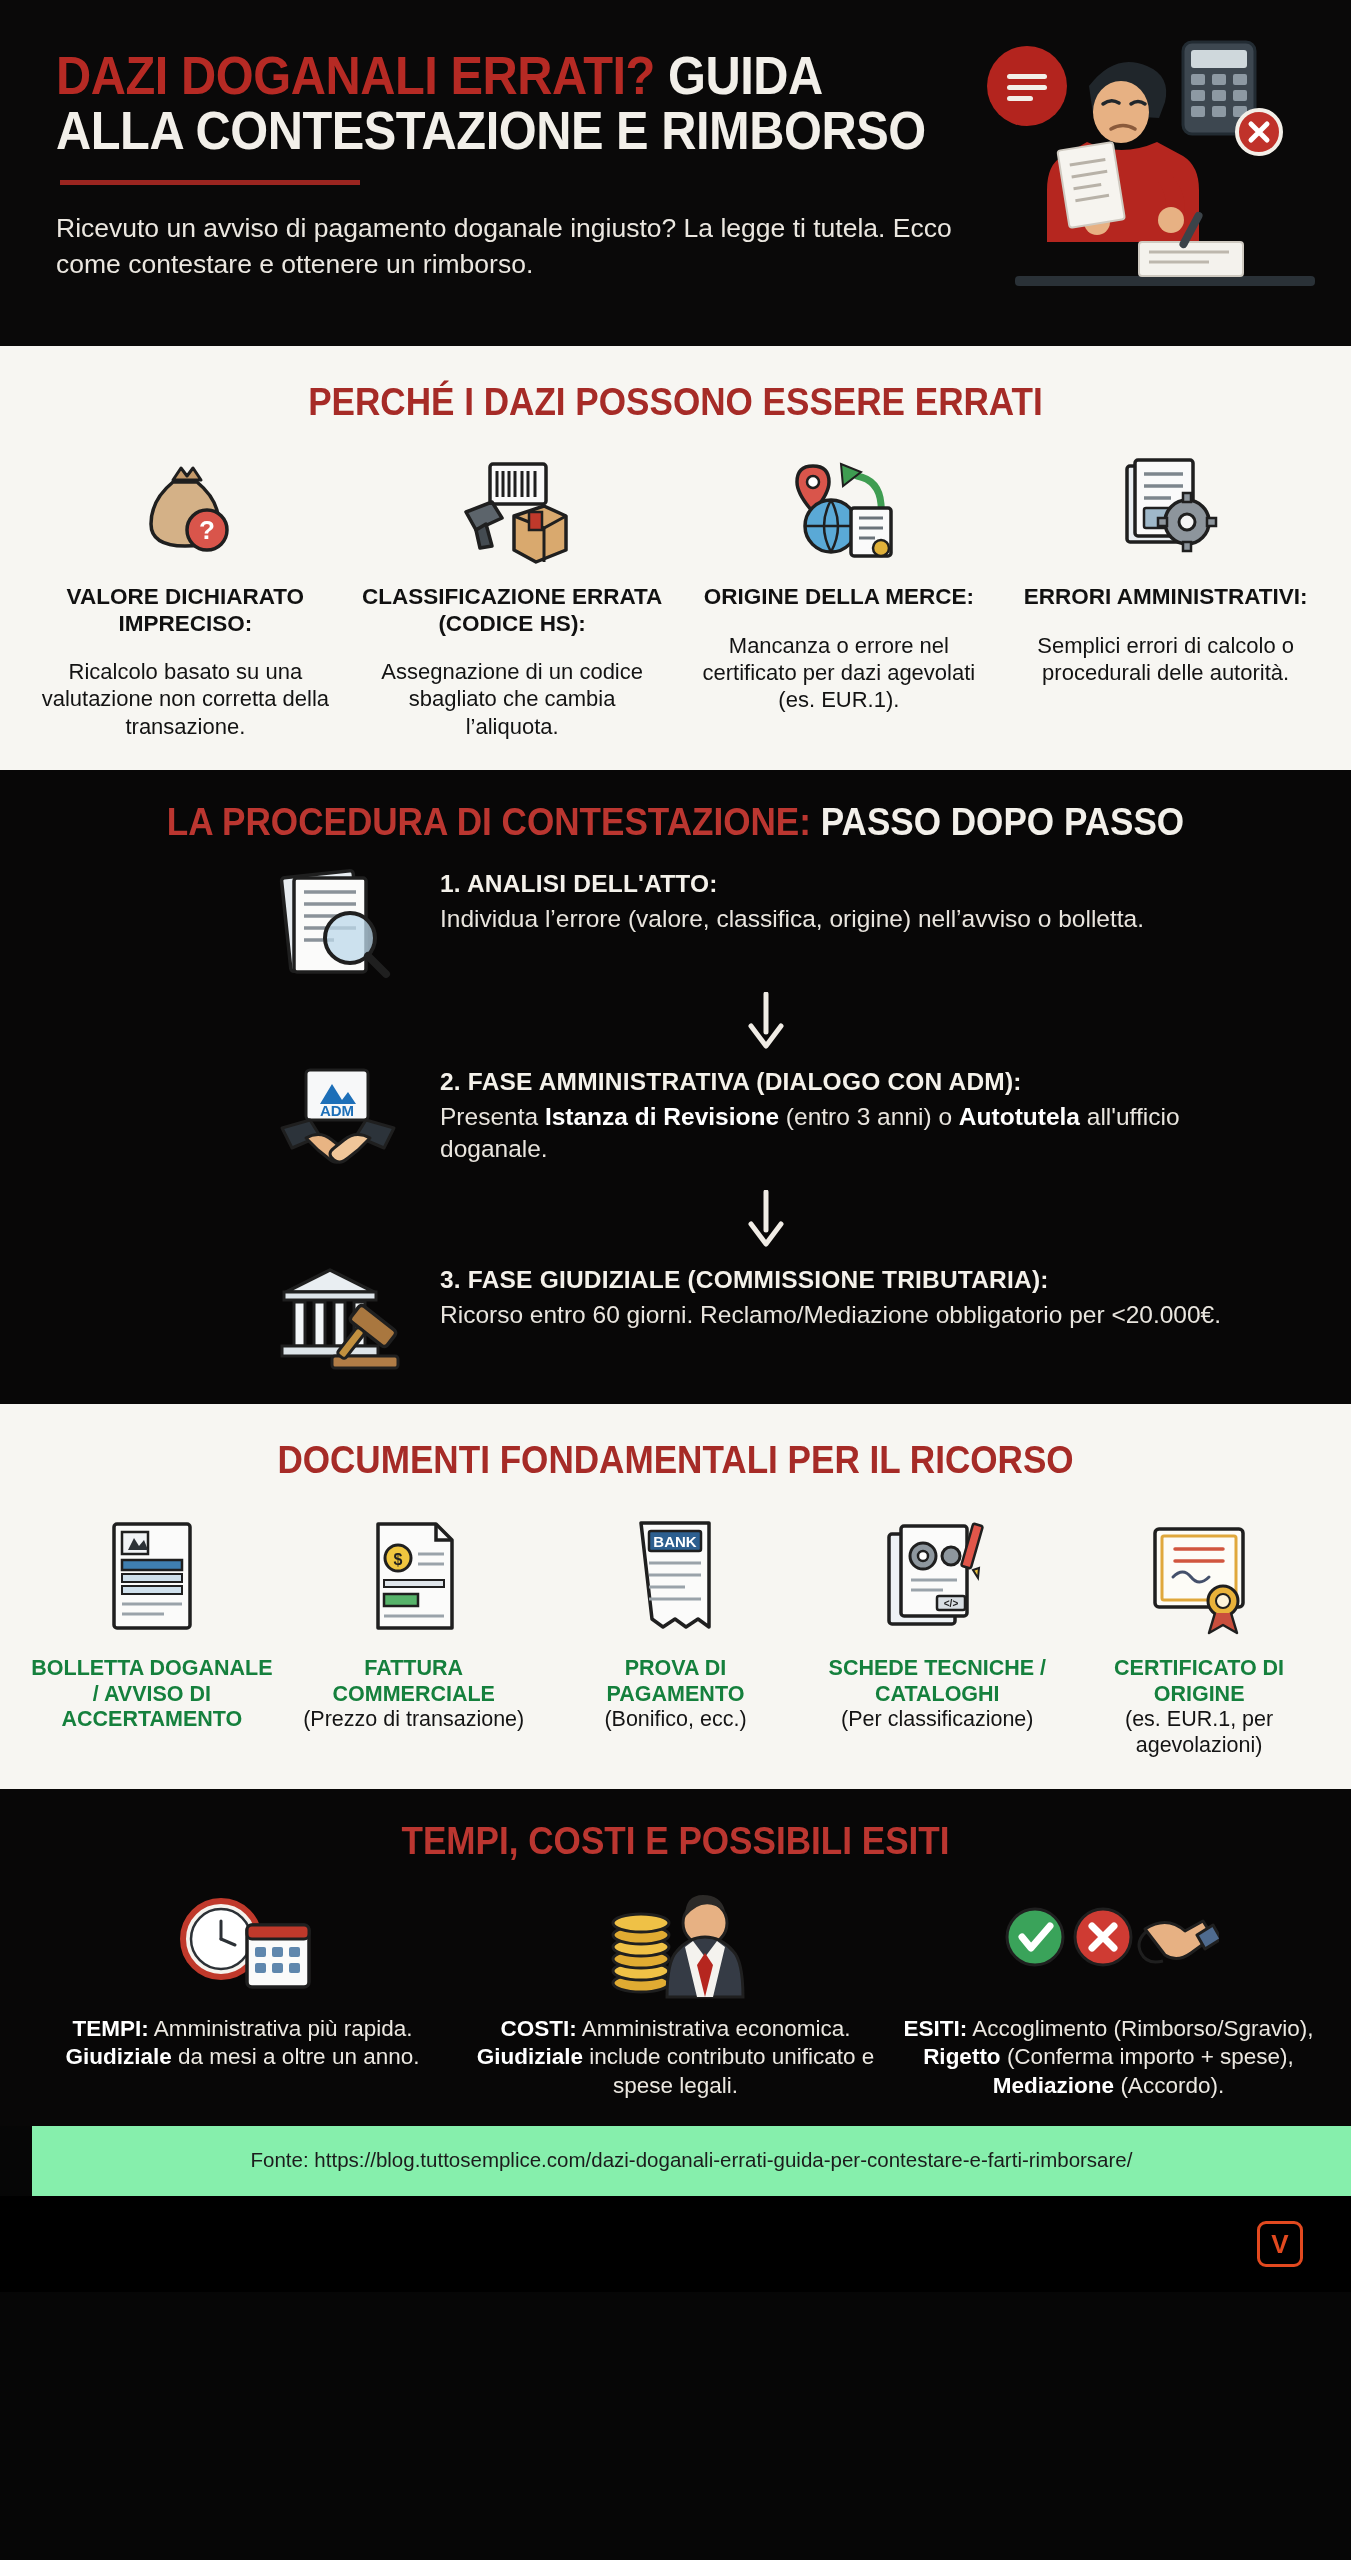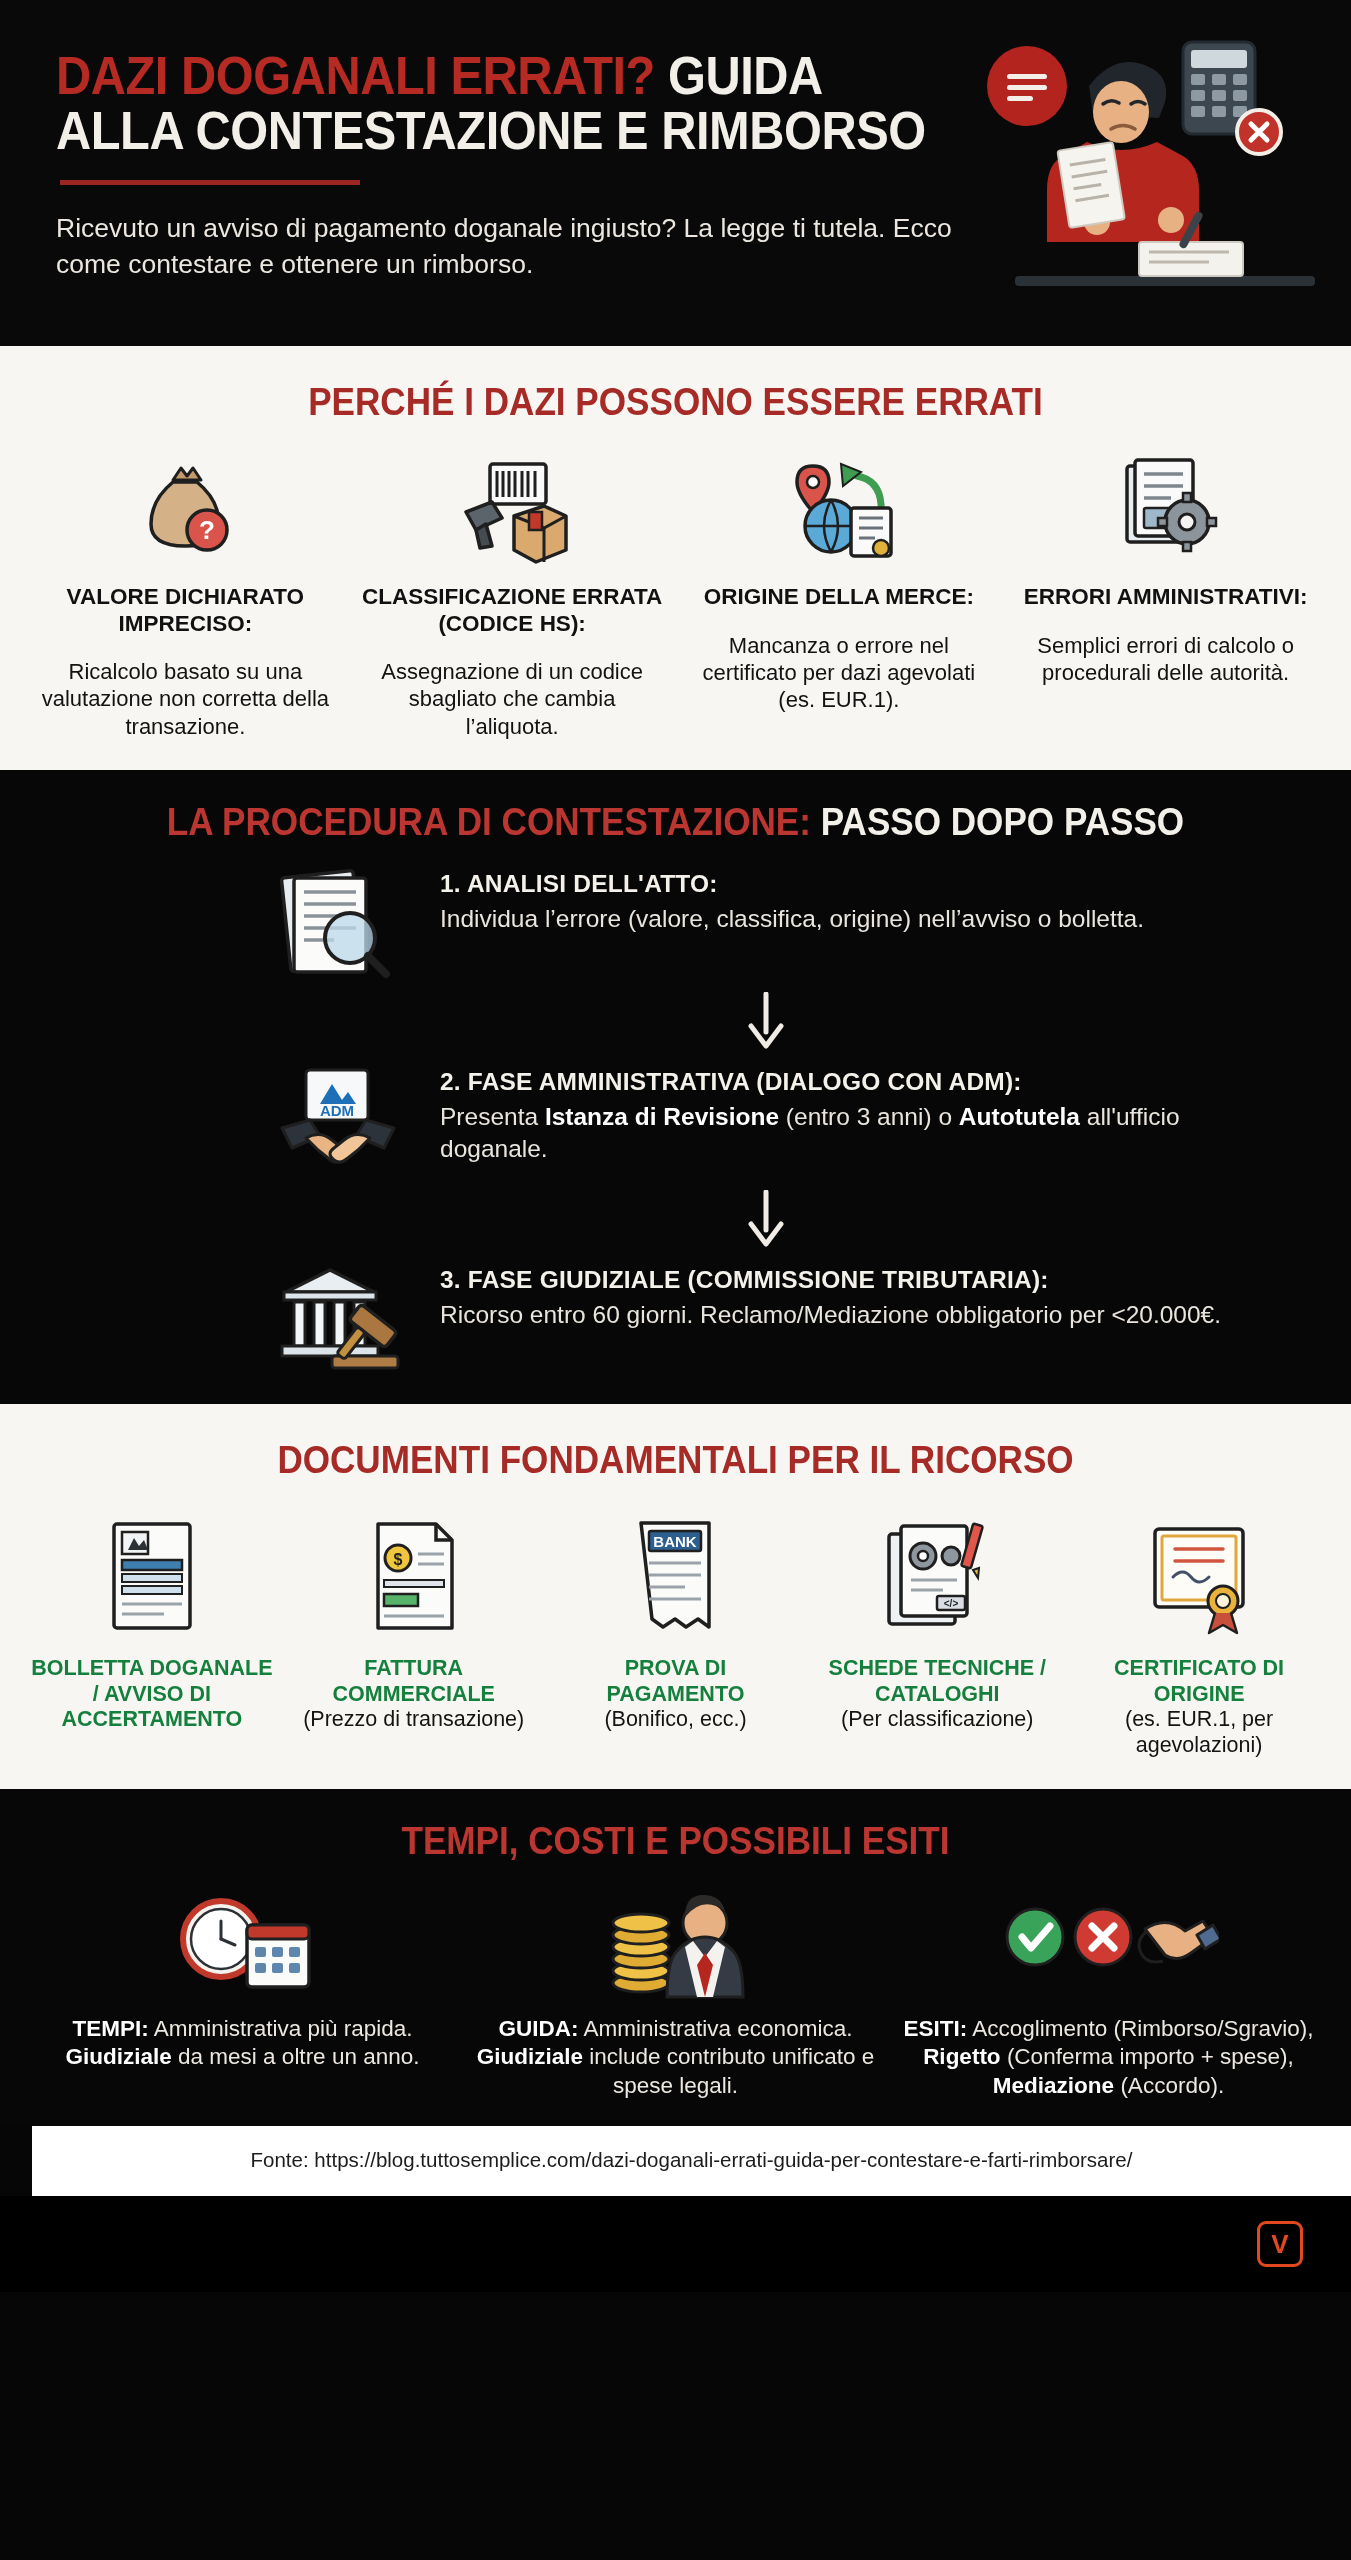--- a/index.html
+++ b/index.html
@@ -146,21 +146,21 @@
 
   
   .outcomes { display:flex; padding: 22px 26px 0; }
   .outcome { flex:1 1 0; text-align:center; padding: 0 6px; }
   .outcome .icon-wrap { height: 120px; display:flex; align-items:center; justify-content:center; margin-bottom: 10px; }
   .outcome p { color:#ece8e1; font-size: 22.5px; line-height:1.26; }
   .outcome p b { font-weight:700; color:#fff; }
 
   
   .source-bar {
-    background: #ffffff;
+    background: #86efac;
     text-align:center;
     padding: 22px 13px 24px;
     margin-left: 32px;
   }
   .source-bar span { font-size: 20.5px; color:#1c1c1c; }
   .brand-bar {
     background:#000;
     height: 96px;
     display:flex;
     align-items:center;
@@ -572,21 +572,21 @@
               <ellipse cx="44" cy="44" rx="28" ry="9" fill="#e0ab32"></ellipse>
               <ellipse cx="44" cy="32" rx="28" ry="9" fill="#efc146"></ellipse>
             </g>
             <circle cx="108" cy="32" r="22" fill="#e7b183" stroke="#1f1f1f" stroke-width="3"></circle>
             <path d="M88 26 q18 -22 40 -6 q-4 -16 -22 -16 q-18 0 -18 22 z" fill="#2c2a28"></path>
             <path d="M80 60 q12 -14 28 -14 q16 0 28 14 q10 10 10 46 l-76 0 q0 -36 10 -46 z" fill="#353b45" stroke="#1f1f1f" stroke-width="3"></path>
             <path d="M96 50 l12 16 l12 -16 l8 6 l-12 50 l-16 0 l-12 -50 z" fill="#f4f2ee"></path>
             <path d="M108 62 l-8 12 l8 32 l8 -32 z" fill="#b5261f"></path>
           </svg>
         </div>
-        <p><b>GUIDA:</b><span> Amministrativa economica. </span><b>Giudiziale</b><span> include contributo unificato e spese legali.</span></p>
+        <p><b>COSTI:</b><span> Amministrativa economica. </span><b>Giudiziale</b><span> include contributo unificato e spese legali.</span></p>
       </div>
 
       <div class="outcome">
         <div class="icon-wrap">
           <svg width="220" height="108" viewBox="0 0 220 108">
             <circle cx="36" cy="46" r="28" fill="#3aa35a" stroke="#1f1f1f" stroke-width="3"></circle>
             <path d="M23 46 l9 11 l19 -22" fill="none" stroke="#fff" stroke-width="7" stroke-linecap="round" stroke-linejoin="round"></path>
             <circle cx="104" cy="46" r="28" fill="#cf3b33" stroke="#1f1f1f" stroke-width="3"></circle>
             <path d="M93 35 l22 22 M115 35 l-22 22" stroke="#fff" stroke-width="7" stroke-linecap="round"></path>
             <path d="M146 38 q22 -14 40 2 l18 -10 l10 16 l-22 16 q-14 10 -26 2 z" fill="#e7b183" stroke="#1f1f1f" stroke-width="3" stroke-linejoin="round"></path>

